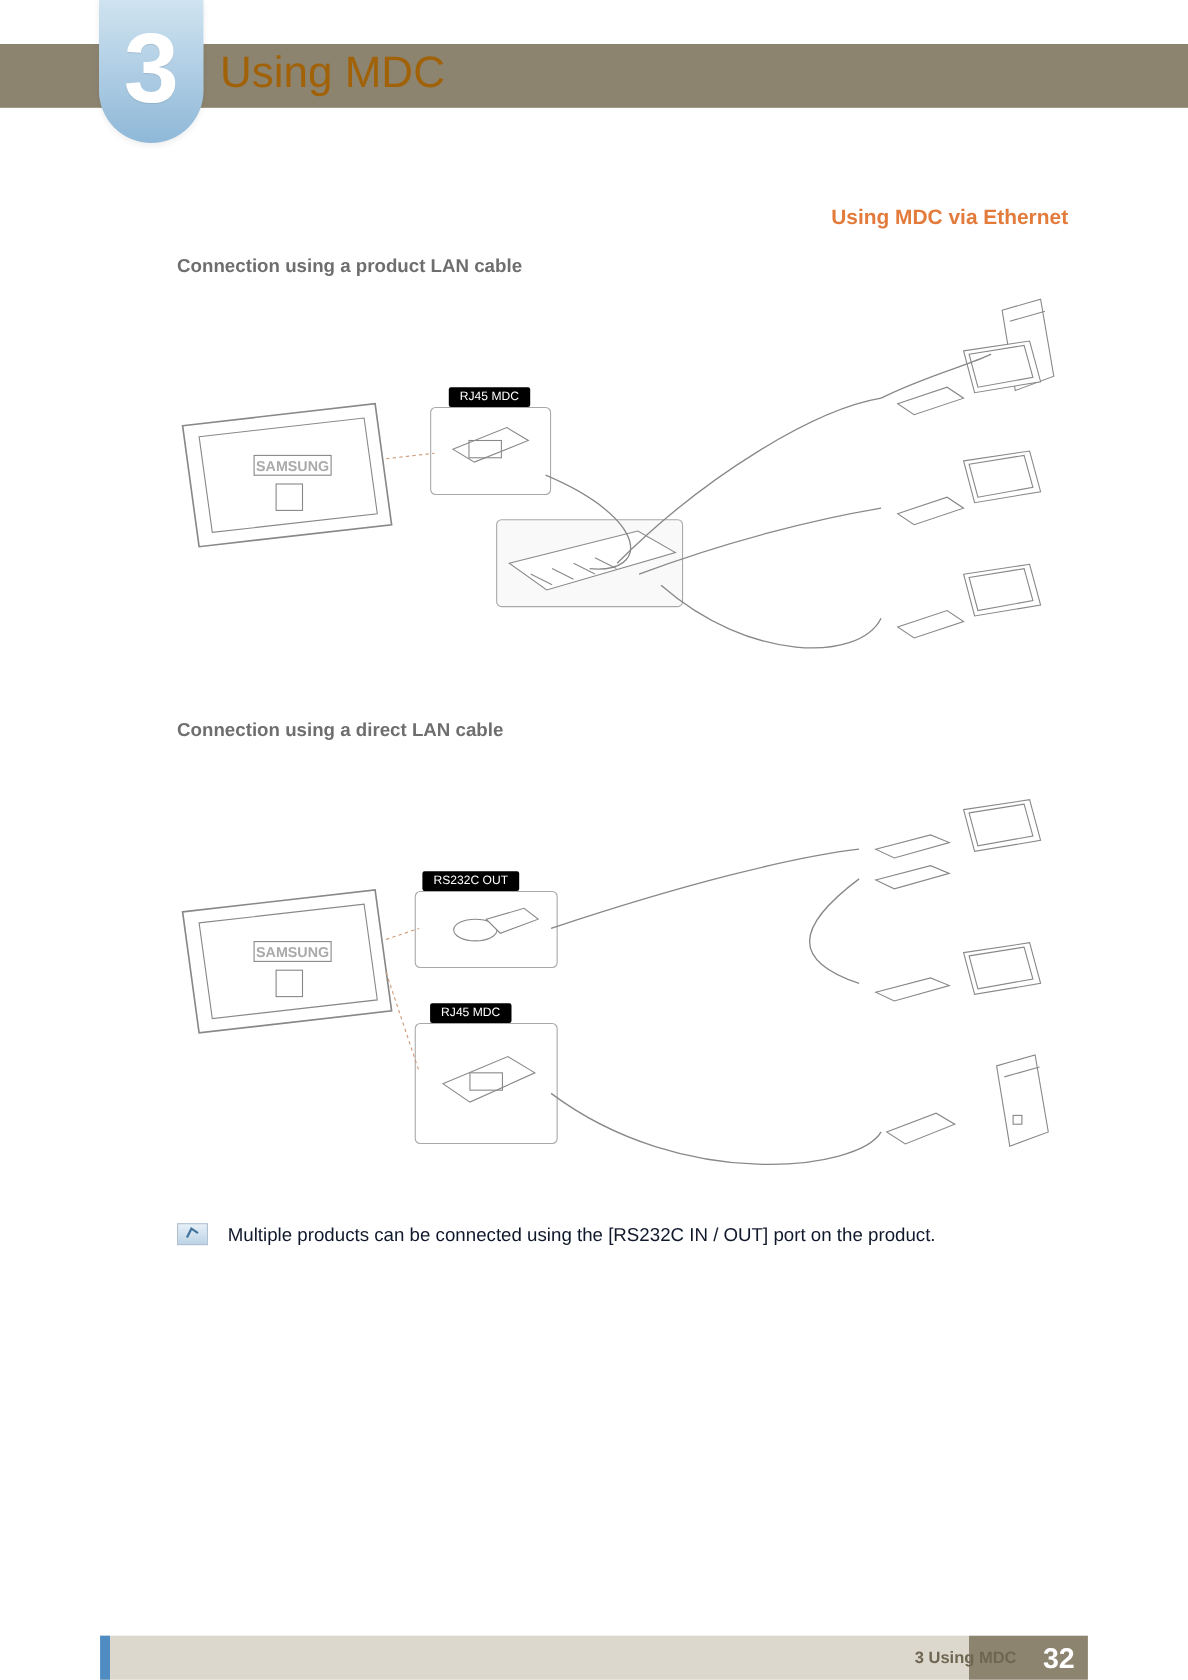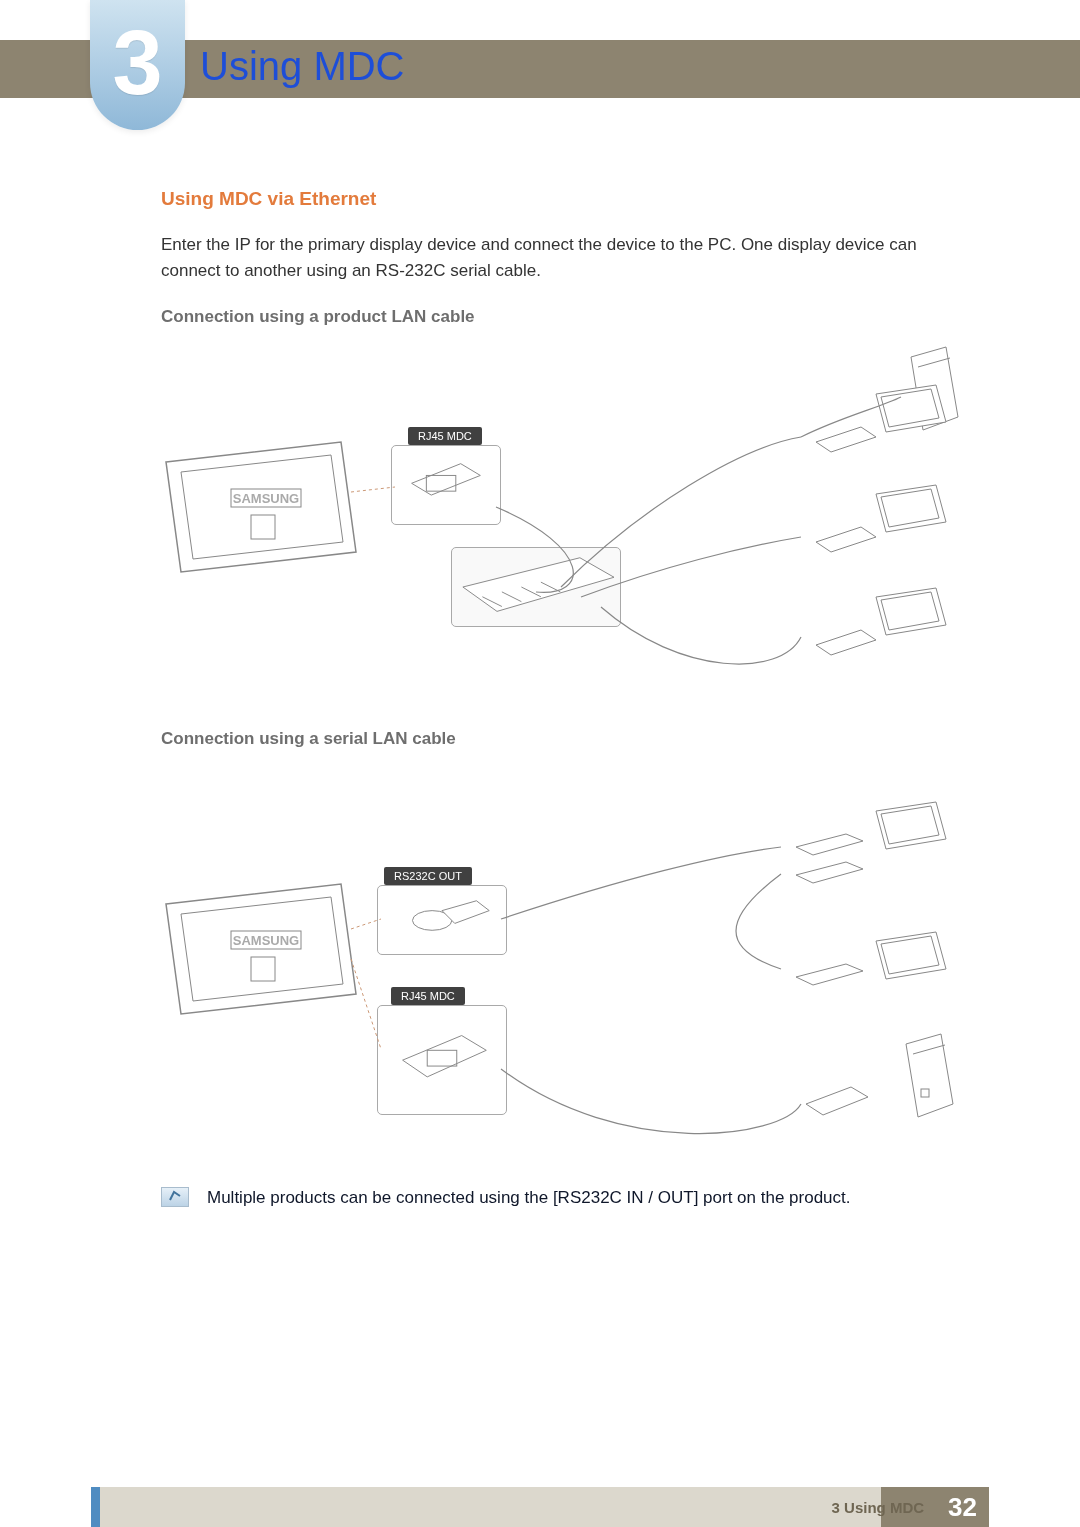--- a/index.html
+++ b/index.html
@@ -38,34 +38,35 @@
     color: #ffffff;
     line-height: 1;
     margin-top: -5px;
     text-shadow: 0 1px 1px rgba(0,0,0,0.1);
   }
   .chapter-title {
     position: absolute;
     top: 44px;
     left: 200px;
     font-size: 40px;
-    color: #1d4ed8;
+    color: #a16207;
     font-weight: normal;
   }
   .content {
     position: absolute;
     top: 188px;
     left: 161px;
     width: 810px;
   }
   .section-heading {
     color: #e37b3c;
     font-weight: bold;
     font-size: 19px;
     margin-bottom: 22px;
+    text-align: right;
   }
   .body-text {
     font-size: 17px;
     line-height: 1.55;
     color: #333;
     margin-bottom: 22px;
   }
   .sub-heading {
     color: #6e6e6e;
     font-weight: bold;
@@ -80,21 +81,21 @@
   .diagram1 { height: 370px; margin-bottom: 22px; }
   .diagram2 { height: 410px; margin-bottom: 16px; }
   .monitor-back {
     position: absolute;
     width: 200px;
     height: 140px;
   }
   .monitor-back svg { width: 100%; height: 100%; }
   .port-label {
     position: absolute;
-    background: #404040;
+    background: #000000;
     color: #fff;
     font-size: 11px;
     padding: 3px 10px;
     border-radius: 2px;
   }
   .port-box {
     position: absolute;
     border: 1px solid #a9a9a9;
     border-radius: 5px;
     background: #fff;
@@ -185,21 +186,20 @@
 <div class="chapter-badge">
   <span class="chapter-number">3</span>
 </div>
 
 <h1 class="chapter-title">Using MDC</h1>
 
 <div class="content">
 
   <div class="section-heading">Using MDC via Ethernet</div>
 
-  <p class="body-text">Enter the IP for the primary display device and connect the device to the PC. One display device can connect to another using an RS-232C serial cable.</p>
 
   <div class="sub-heading">Connection using a product LAN cable</div>
 
   <div class="diagram-box diagram1">
 
     <div class="monitor-back" style="top:100px; left:0;">
       <svg viewBox="0 0 200 140">
         <polygon points="5,25 180,5 195,115 20,135" fill="#fff" stroke="#888" stroke-width="1.5"></polygon>
         <polygon points="20,35 170,18 182,105 32,122" fill="none" stroke="#888"></polygon>
         <rect x="70" y="52" width="70" height="18" fill="none" stroke="#888"></rect>
@@ -267,21 +267,21 @@
     <svg style="position:absolute; top:0; left:0;" width="810" height="370">
       <line x1="190" y1="155" x2="234" y2="150" stroke="#c97" stroke-dasharray="3,3"></line>
       <path class="conn-line" d="M 335 170 C 430 210, 430 260, 375 255"></path>
       <path class="conn-line" d="M 440 270 C 520 340, 620 340, 640 300"></path>
       <path class="conn-line" d="M 420 260 C 500 230, 580 210, 640 200"></path>
       <path class="conn-line" d="M 400 250 C 480 170, 580 110, 640 100"></path>
       <path class="conn-line" d="M 640 100 C 680 80, 720 70, 740 60"></path>
     </svg>
   </div>
 
-  <div class="sub-heading">Connection using a serial LAN cable</div>
+  <div class="sub-heading">Connection using a direct LAN cable</div>
 
   <div class="diagram-box diagram2">
     <div class="monitor-back" style="top:120px; left:0;">
       <svg viewBox="0 0 200 140">
         <polygon points="5,25 180,5 195,115 20,135" fill="#fff" stroke="#888" stroke-width="1.5"></polygon>
         <polygon points="20,35 170,18 182,105 32,122" fill="none" stroke="#888"></polygon>
         <rect x="70" y="52" width="70" height="18" fill="none" stroke="#888"></rect>
         <text x="105" y="66" text-anchor="middle" font-size="13" fill="#aaa" font-family="Arial" font-weight="bold">SAMSUNG</text>
         <rect x="90" y="78" width="24" height="24" fill="none" stroke="#888"></rect>
       </svg>

